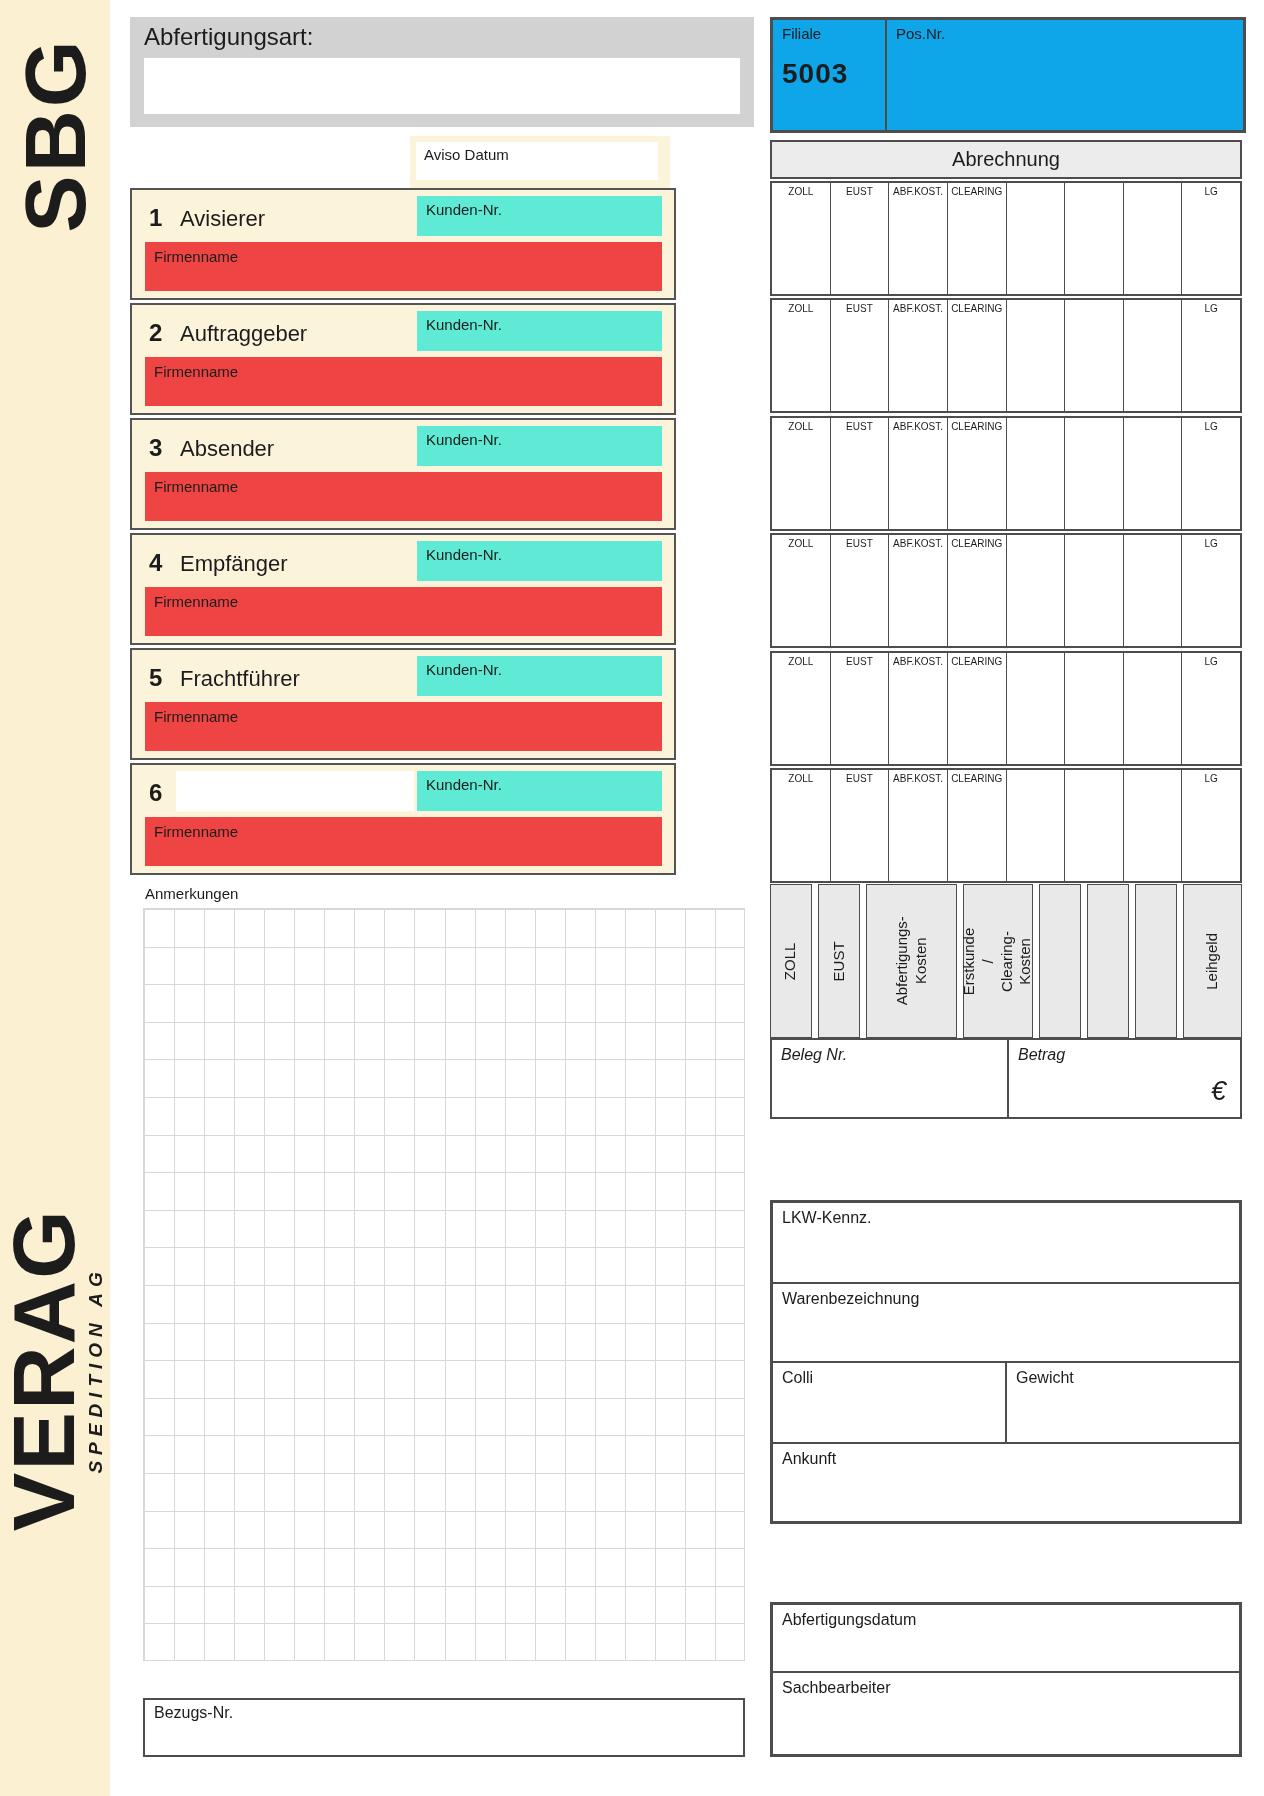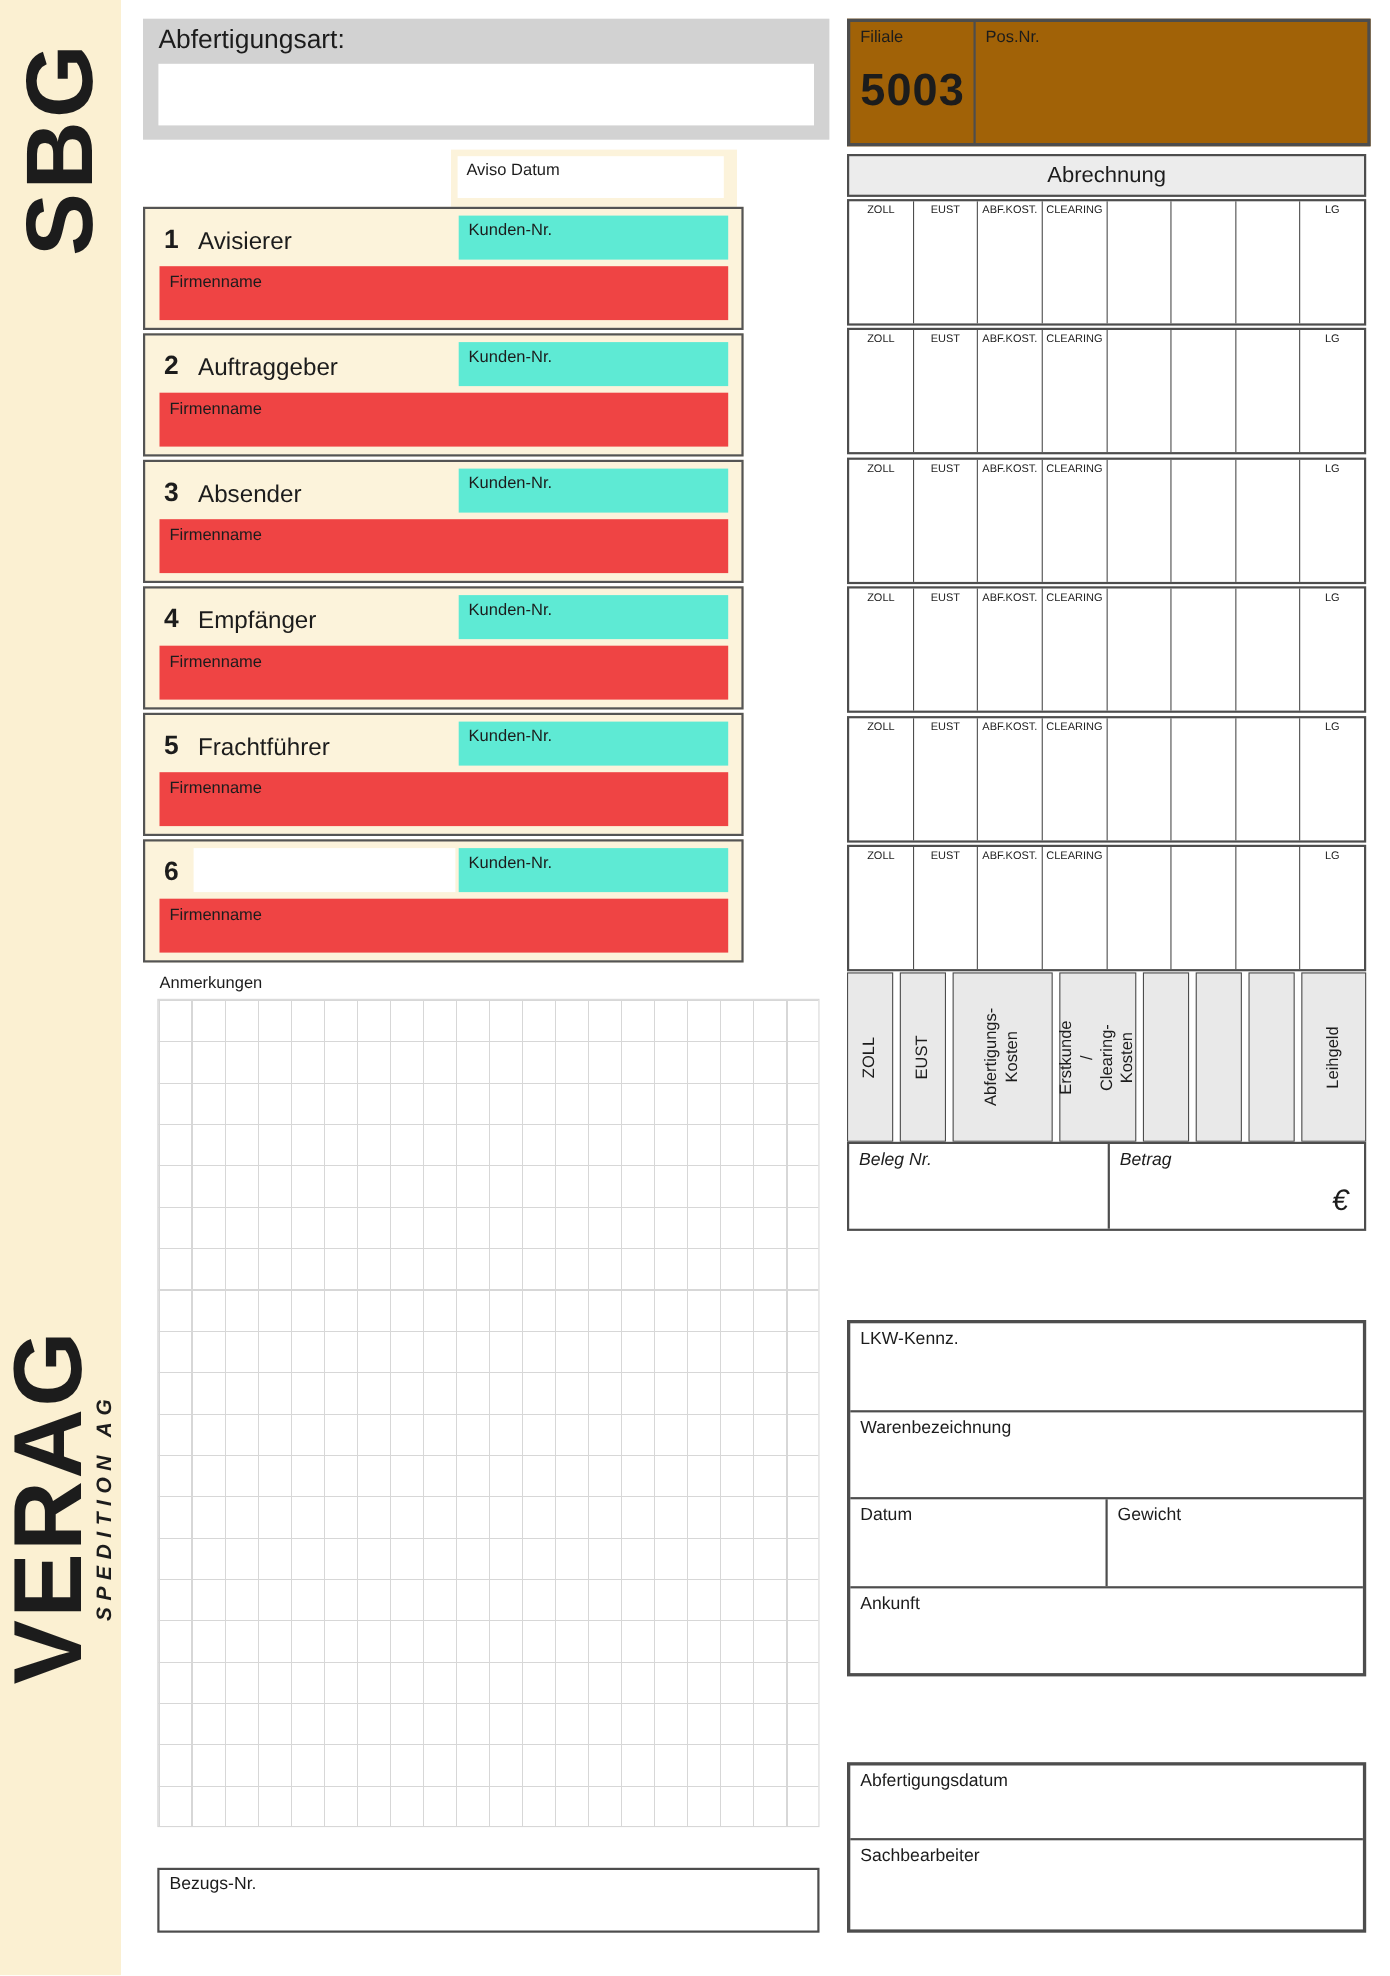--- a/index.html
+++ b/index.html
@@ -12,25 +12,25 @@
   .logo-top{left:0;top:22px;width:110px;height:225px;}
   .logo-top span{transform:rotate(-90deg);font-size:86px;font-weight:900;letter-spacing:3px;line-height:1;white-space:nowrap;}
   .logo-bottom{left:0;top:1165px;width:110px;height:410px;}
   .logo-bottom .rot{transform:rotate(-90deg);text-align:center;white-space:nowrap;}
   .logo-main{font-size:88px;font-weight:900;letter-spacing:2px;line-height:0.92;}
   .logo-sub{font-size:19px;font-weight:700;font-style:italic;letter-spacing:6px;line-height:1.2;}
   
   .grayband{left:130px;top:17px;width:624px;height:110px;background:#d2d2d2;}
   .grayband .title{position:absolute;left:14px;top:6px;font-size:24px;}
   .grayband .input{position:absolute;left:14px;top:41px;width:596px;height:56px;background:#fff;}
-  .filiale-box{left:770px;top:17px;width:470px;height:110px;border:3px solid #4d4d4d;background:#a16207;display:flex;}
+  .filiale-box{left:770px;top:17px;width:470px;height:110px;border:3px solid #4d4d4d;background:#0ea5e9;display:flex;}
   .filiale-cell{width:112px;position:relative;}
   .pos-cell{flex:1;border-left:2px solid #4d4d4d;position:relative;}
   .small-lbl{position:absolute;left:9px;top:5px;font-size:15px;}
-  .filiale-val{position:absolute;left:9px;top:38px;font-size:41px;font-weight:700;letter-spacing:1px;}
+  .filiale-val{position:absolute;left:9px;top:38px;font-size:28px;font-weight:700;letter-spacing:1px;}
   
   .aviso{left:410px;top:136px;width:260px;height:52px;background:#fcf3db;}
   .aviso .input{position:absolute;left:6px;top:6px;width:242px;height:38px;background:#fff;}
   .aviso .lbl{position:absolute;left:14px;top:10px;font-size:15px;}
   
   .sec{left:130px;width:542px;height:108px;border:2.5px solid #545454;background:#fcf3db;}
   .sec-num{position:absolute;left:17px;top:14px;font-size:24px;font-weight:700;}
   .sec-title{position:absolute;left:48px;top:16px;font-size:22px;}
   .sec-title-box{position:absolute;left:44px;top:6px;width:238px;height:40px;background:#fff;}
   .kunden{position:absolute;left:285px;top:6px;width:245px;height:40px;background:#5eead4;}
@@ -368,21 +368,21 @@
 
   <div class="abs block lkw-block">
     <div class="b-row" style="height:79px">
       <span class="lbl16">LKW-Kennz.</span>
     </div>
     <div class="b-row" style="height:79px">
       <span class="lbl16">Warenbezeichnung</span>
     </div>
     <div class="b-row split" style="height:81px">
       <div class="half">
-        <span class="lbl16">Datum</span>
+        <span class="lbl16">Colli</span>
       </div>
       <div class="half">
         <span class="lbl16">Gewicht</span>
       </div>
     </div>
     <div class="b-row split" style="height:79px">
       <div class="half">
         <span class="lbl16">Ankunft</span>
       </div>
     </div>

